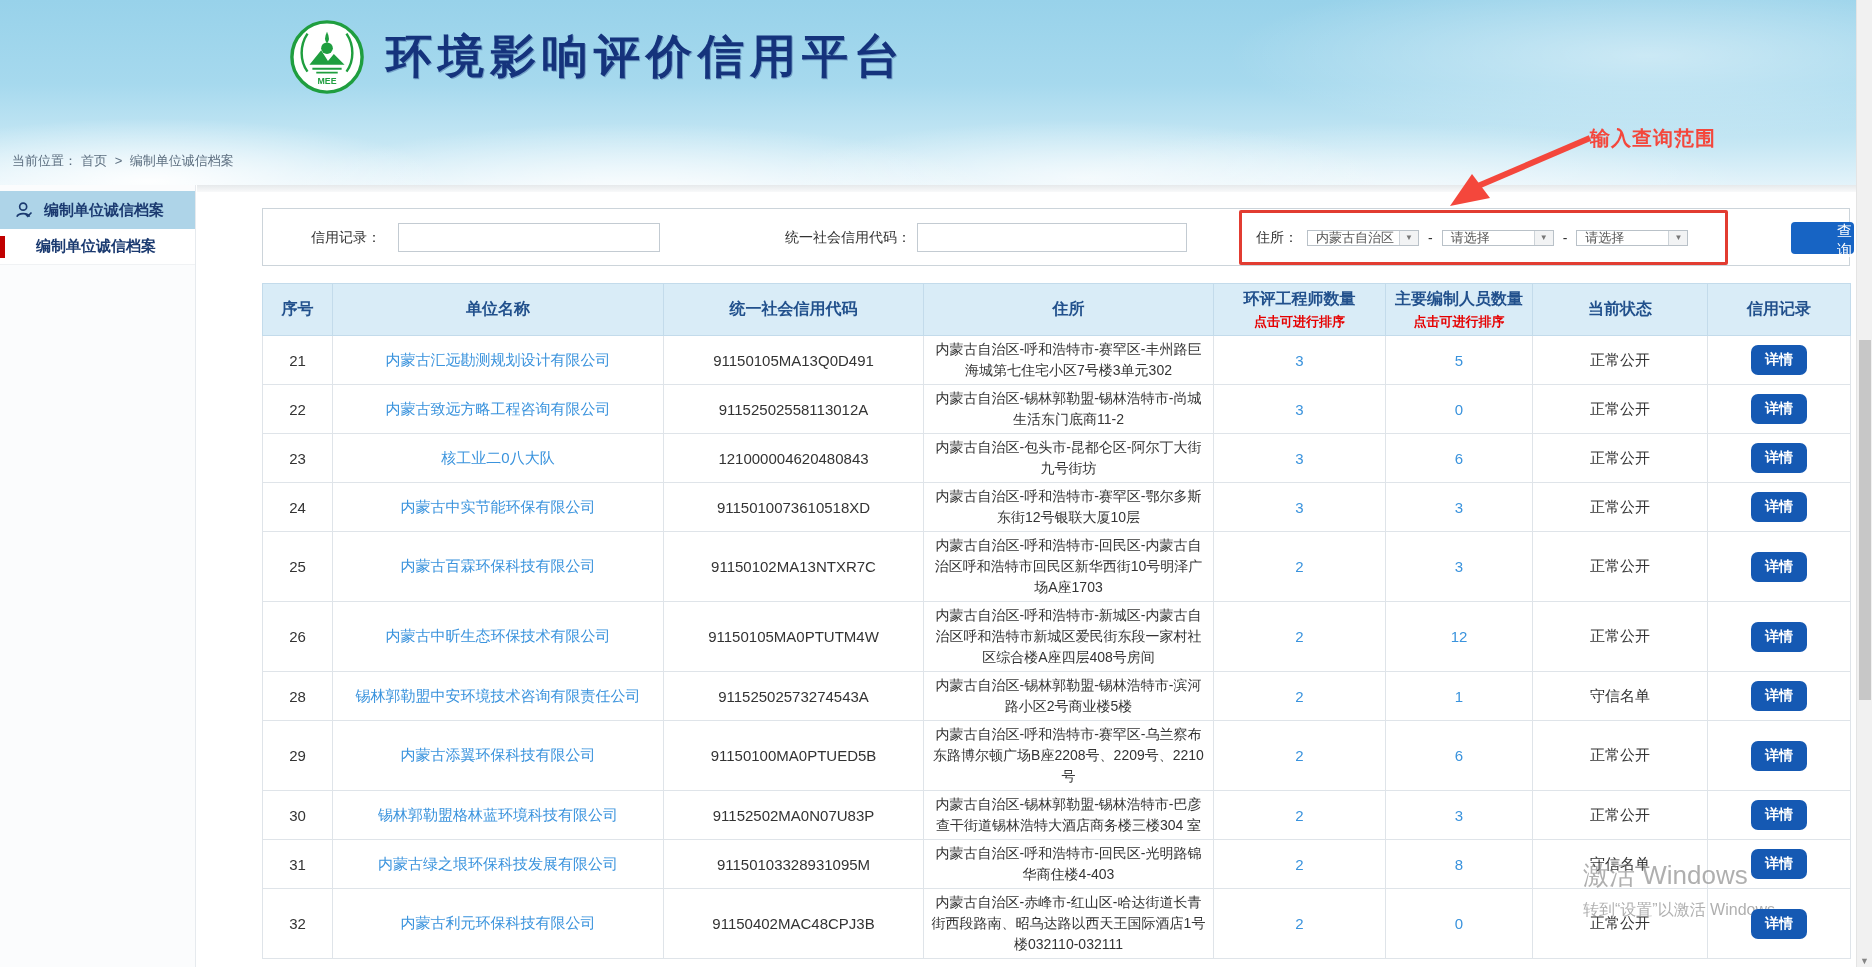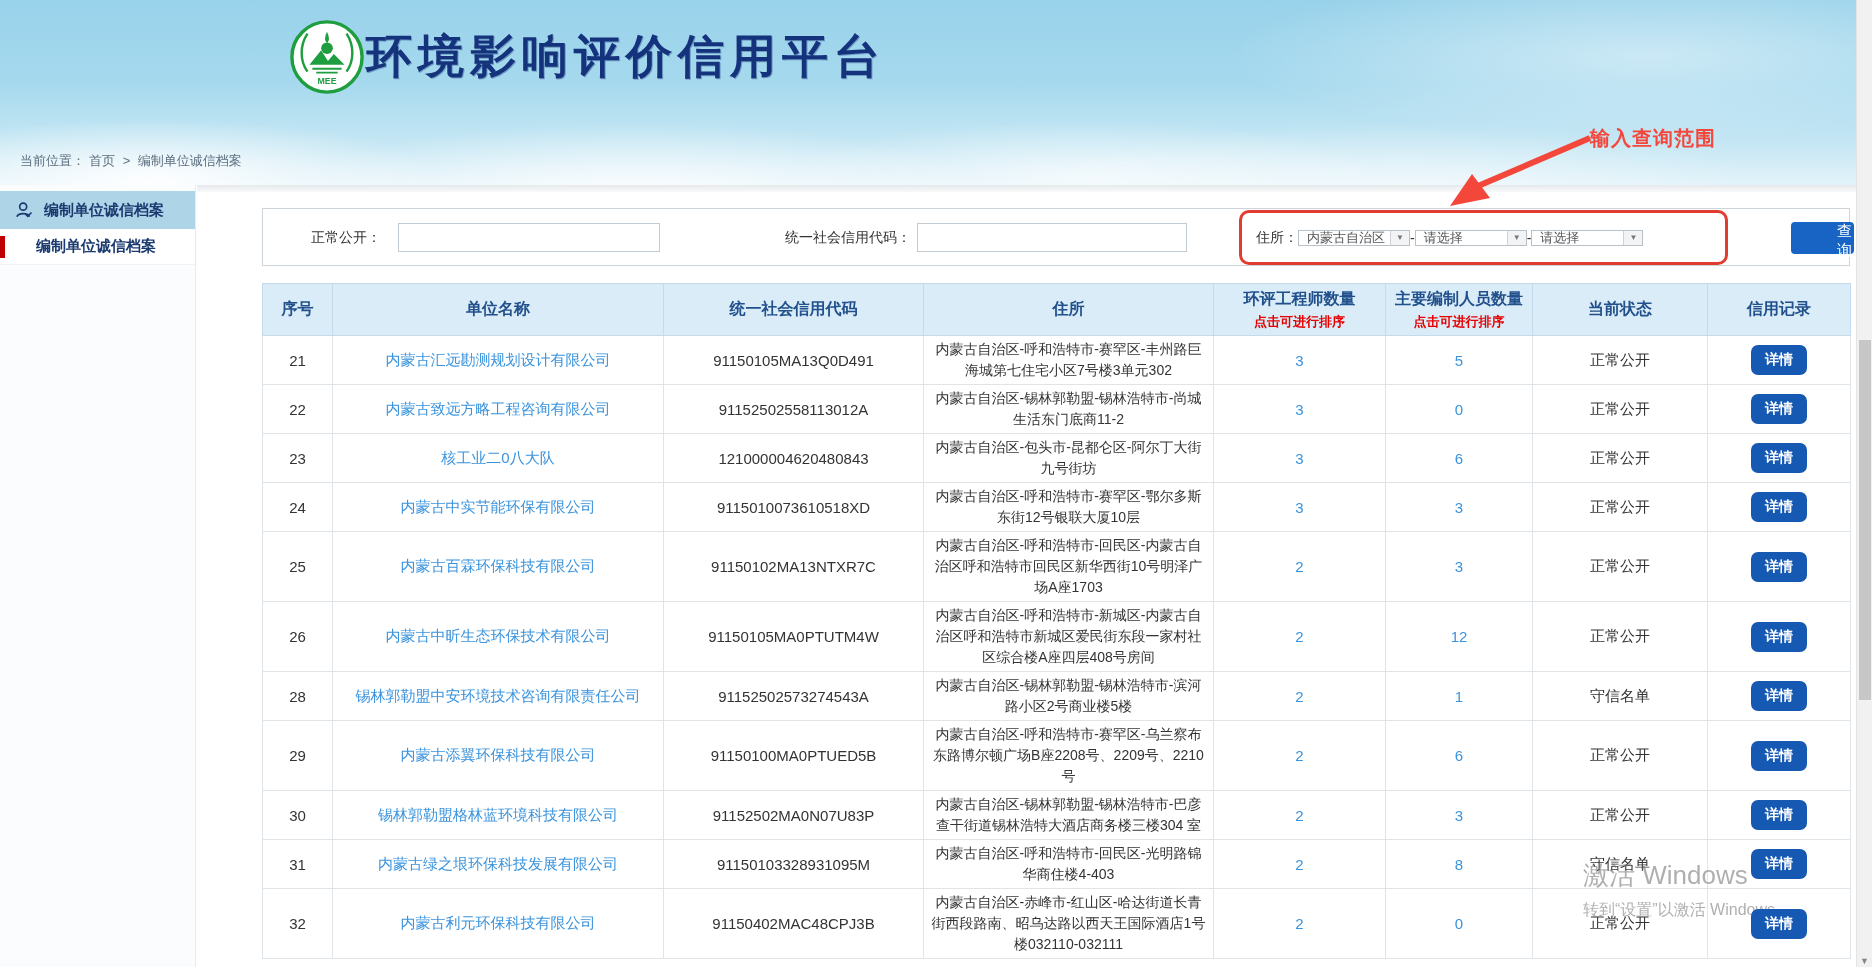--- a/index.html
+++ b/index.html
@@ -11,26 +11,26 @@
   .sky {
     position:absolute; left:0; top:0; width:1872px; height:185px;
     background:
       radial-gradient(ellipse 420px 90px at 8% 98%,  rgba(255,255,255,.95), rgba(255,255,255,0) 70%),
       radial-gradient(ellipse 520px 110px at 34% 108%, rgba(255,255,255,.9), rgba(255,255,255,0) 70%),
       radial-gradient(ellipse 420px 80px at 58% 96%, rgba(255,255,255,.65), rgba(255,255,255,0) 72%),
       radial-gradient(ellipse 600px 120px at 88% 30%, rgba(255,255,255,.45), rgba(255,255,255,0) 70%),
       radial-gradient(ellipse 500px 90px at 75% 100%, rgba(255,255,255,.5), rgba(255,255,255,0) 70%),
       linear-gradient(180deg, #98d2ea 0%, #a6d9ee 45%, #c6e7f4 78%, #e3f3fa 100%);
   }
-  .brand { position:absolute; left:288px; top:18px; display:flex; align-items:center; }
+  .brand { position:absolute; left:288px; top:18px; display:flex; align-items:center; gap:20px; }
   .logo { width:78px; height:78px; }
   .site-title { font-size:46px; font-weight:bold; color:#15337c; letter-spacing:6px;
                 text-shadow:1px 1px 0 rgba(21,51,124,.35); }
 
-  .breadcrumb { position:absolute; left:20px; top:152px; font-size:13px; color:#5d6f80; }
+  .breadcrumb { position:absolute; left:12px; top:152px; font-size:13px; color:#5d6f80; }
   .breadcrumb span { margin-right:4px; }
   .crumb-link { cursor:pointer; }
 
   
   .sidebar { position:absolute; left:0; top:185px; width:196px; height:782px;
              background:#fbfcfd; border-right:1px solid #e6eaee; }
   .side-head { margin-top:6px; height:38px; background:#aed4e8; display:flex; align-items:center;
                padding-left:14px; gap:10px; color:#1b3a70; font-size:15px; font-weight:bold; }
   .side-head svg { width:20px; height:20px; }
   .side-item { position:relative; height:36px; background:#fff; display:flex; align-items:center;
@@ -48,22 +48,22 @@
                   border:1px solid #ccd4da; background:#fff; }
   .field-label { position:absolute; font-size:14px; color:#333; top:20px; }
   .lbl-company { left:48px; }
   .lbl-code { left:522px; }
   .text-input { position:absolute; top:14px; height:29px; border:1px solid #c3cbd2; background:#fff;
                 font-size:14px; padding:0 6px; font-family:"Liberation Sans",sans-serif; }
   .input-company { left:135px; width:262px; }
   .input-code { left:654px; width:270px; }
 
   .red-box { position:absolute; left:976px; top:1px; width:489px; height:55px;
-             border:3px solid #e23c31; border-radius:10px;
-             display:flex; align-items:center; padding-left:14px; }
+             border:3px solid #e23c31; border-radius:2px;
+             display:flex; align-items:center; padding-left:14px; gap:9px; }
   .red-box .addr-lbl { font-size:14px; color:#333; }
   .select { position:relative; width:112px; height:16px; border:1px solid #b9c1c8; background:#fff;
             display:flex; align-items:center; padding:0 22px 0 8px; font-size:13px; color:#555;
             cursor:pointer; }
   .select .arrow-btn { position:absolute; right:0; top:0; width:19px; height:100%;
             background:#f2f3f4; border-left:1px solid #cdd3d8; display:flex; align-items:center;
             justify-content:center; font-size:8px; color:#777; }
   .dash { font-size:14px; color:#333; }
 
   .query-btn { position:absolute; left:1528px; top:13px; width:63px; height:32px;
@@ -142,21 +142,21 @@
     <div class="side-item">
       <span class="active-bar"></span>
       <span>编制单位诚信档案</span>
     </div>
   </aside>
 
   <div class="main">
     <div class="main-top-strip"></div>
 
     <div class="search-panel">
-      <span class="field-label lbl-company">正常公开：</span>
+      <span class="field-label lbl-company">信用记录：</span>
       <input class="text-input input-company" type="text" value="" style="">
 
       <span class="field-label lbl-code">统一社会信用代码：</span>
       <input class="text-input input-code" type="text" value="" style="">
 
       <div class="red-box">
         <span class="addr-lbl">住所：</span>
         <div class="select">
           <span>内蒙古自治区</span>
           <span class="arrow-btn">▼</span>

